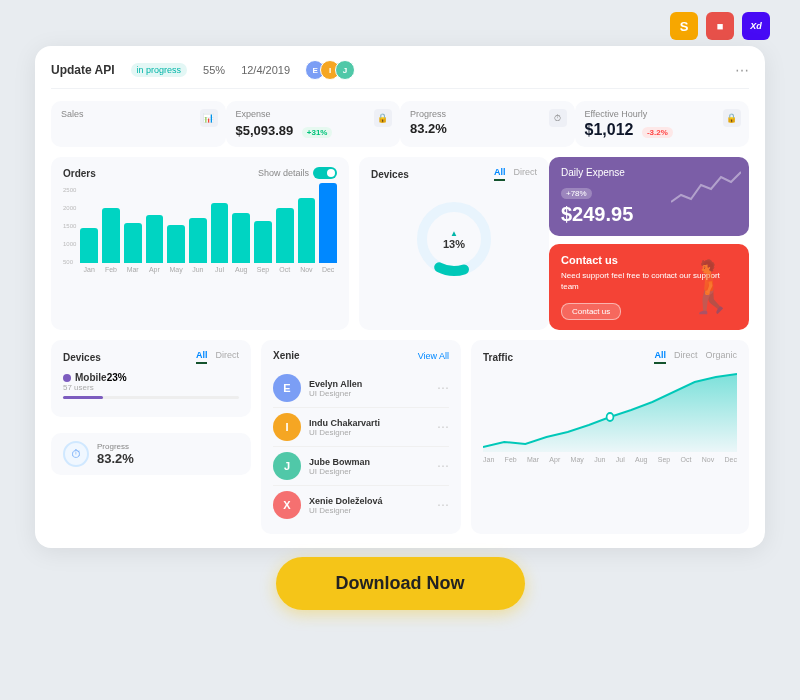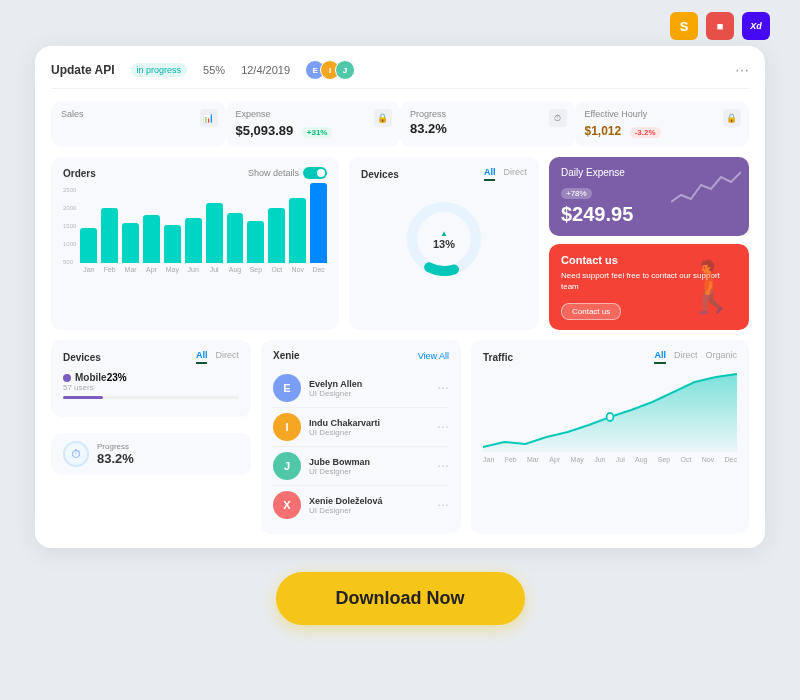--- a/index.html
+++ b/index.html
@@ -90,21 +90,20 @@
       width: 18px; height: 18px;
       background: #eef0f6; border-radius: 4px;
       display: flex; align-items: center; justify-content: center;
       font-size: 9px; color: #777;
     }
 
     
     .main-grid {
       display: grid;
       grid-template-columns: 1fr 200px;
-      gap: 10px;
       margin-bottom: 10px;
     }
 
     
     .orders-card {
       background: #f8f9fc;
       border-radius: 10px;
       padding: 10px 12px;
     }
     .card-header {
@@ -276,21 +275,21 @@
       background: #f8f9fc;
       border-radius: 10px;
       padding: 10px 12px;
     }
     .area-chart-container { margin-top: 8px; position: relative; height: 80px; }
     .area-labels { display: flex; justify-content: space-between; margin-top: 4px; }
     .area-label { font-size: 7px; color: #aaa; }
 
     
     .download-btn-wrap {
-      margin-top: 24px;
+      margin-top: 9px;
       display: flex;
       justify-content: center;
     }
     .download-btn {
       background: #f5c518;
       color: #222;
       font-size: 18px;
       font-weight: 700;
       border: none;
       border-radius: 40px;
@@ -337,21 +336,21 @@
       <div class="stat-icon">🔒</div>
     </div>
     <div class="stat-card">
       <div class="stat-label">Progress</div>
       <div style="font-size:13px;font-weight:700;color:#222;">83.2%</div>
       <div class="stat-icon">⏱</div>
     </div>
     <div class="stat-card">
       <div class="stat-label">Effective Hourly</div>
       <div>
-        <span style="font-size:12px;font-weight:700;color:#a16207;">$1,012</span>
+        <span style="font-size:16px;font-weight:700;color:#0f172a;">$1,012</span>
         <span class="stat-badge badge-red">-3.2%</span>
       </div>
       <div class="stat-icon">🔒</div>
     </div>
   </div>
 
   <div class="main-grid">
 
     <div style="display:grid; grid-template-columns:1fr 190px; gap:10px;">
 

